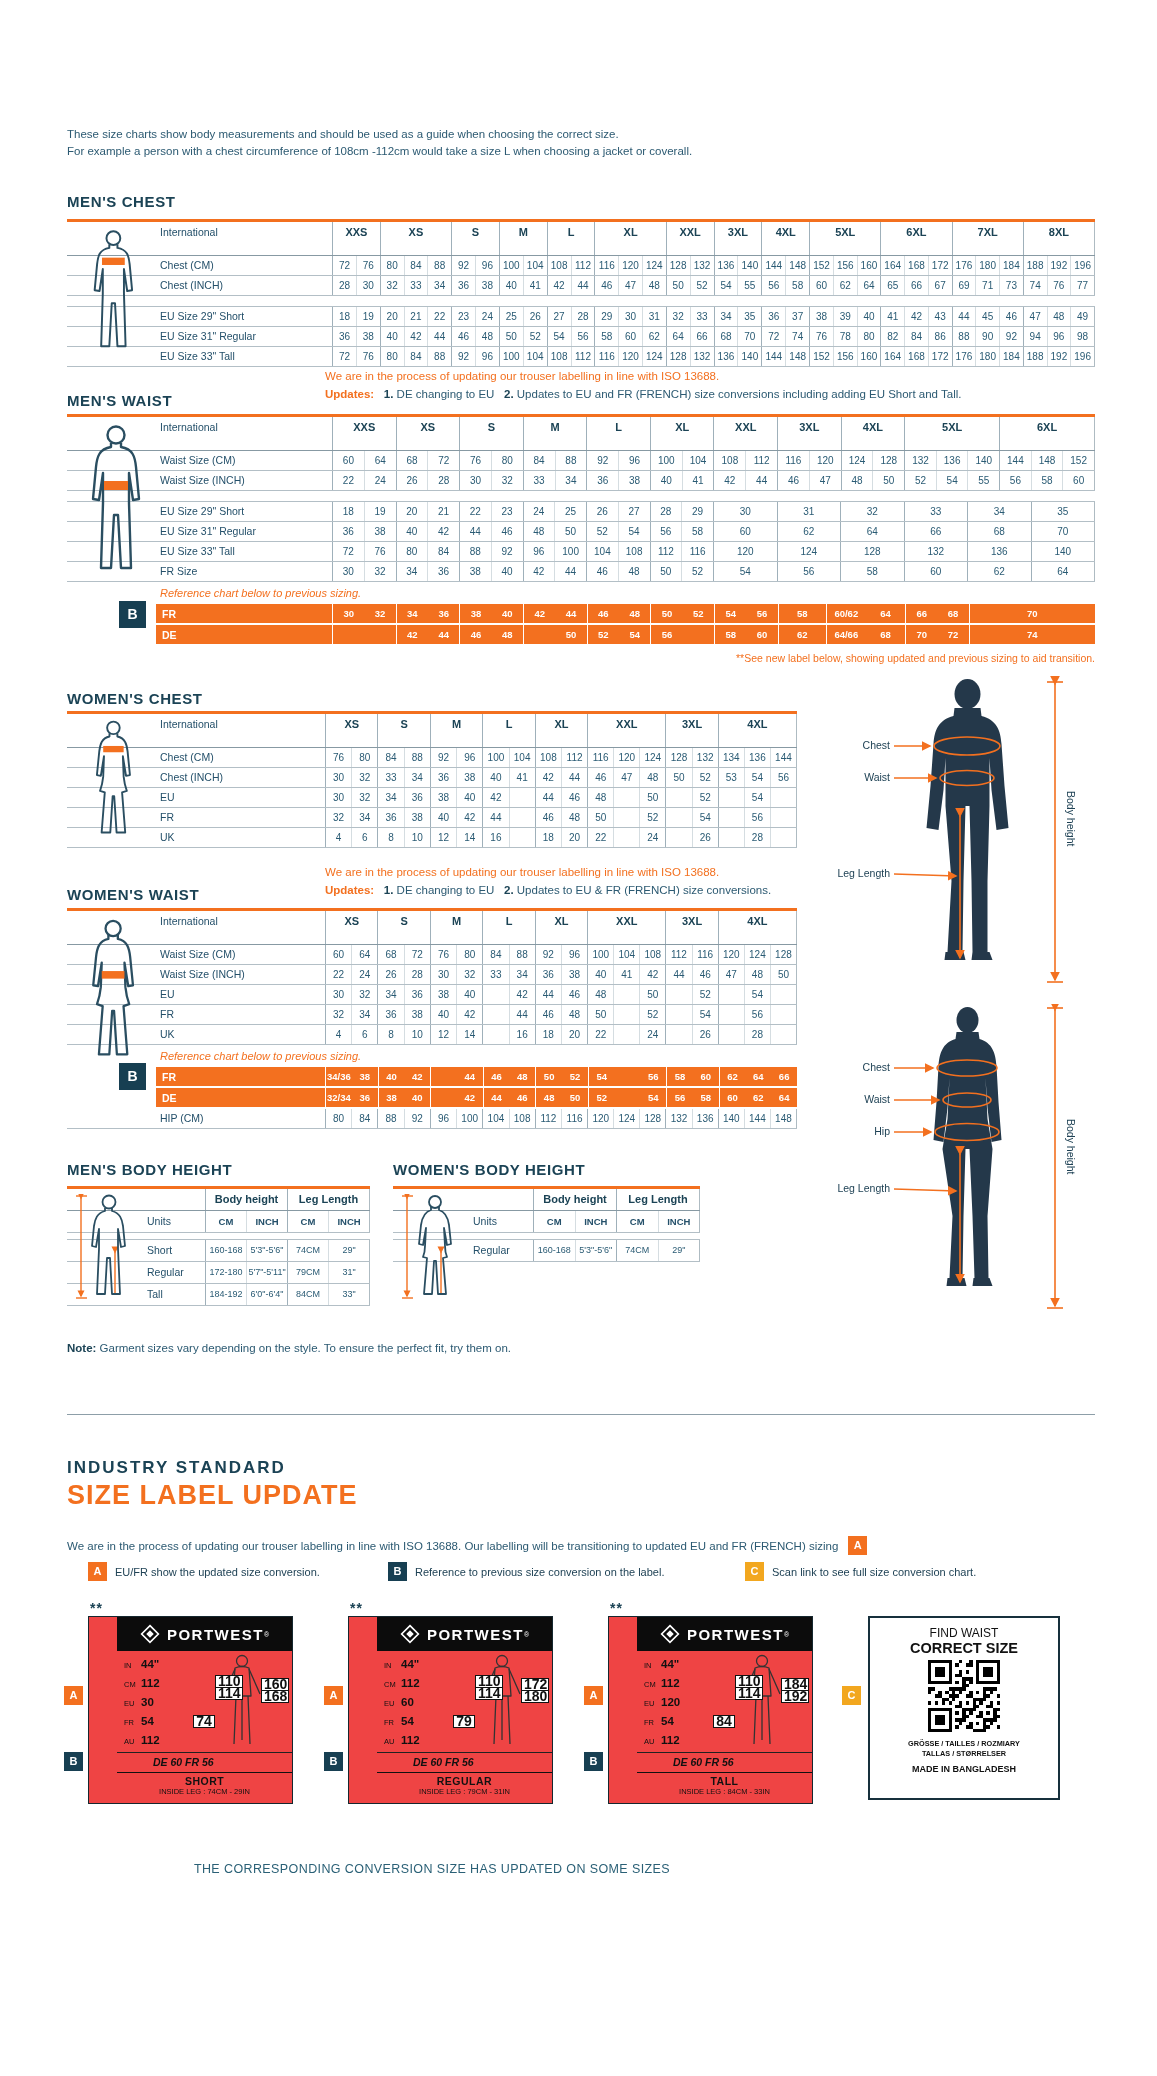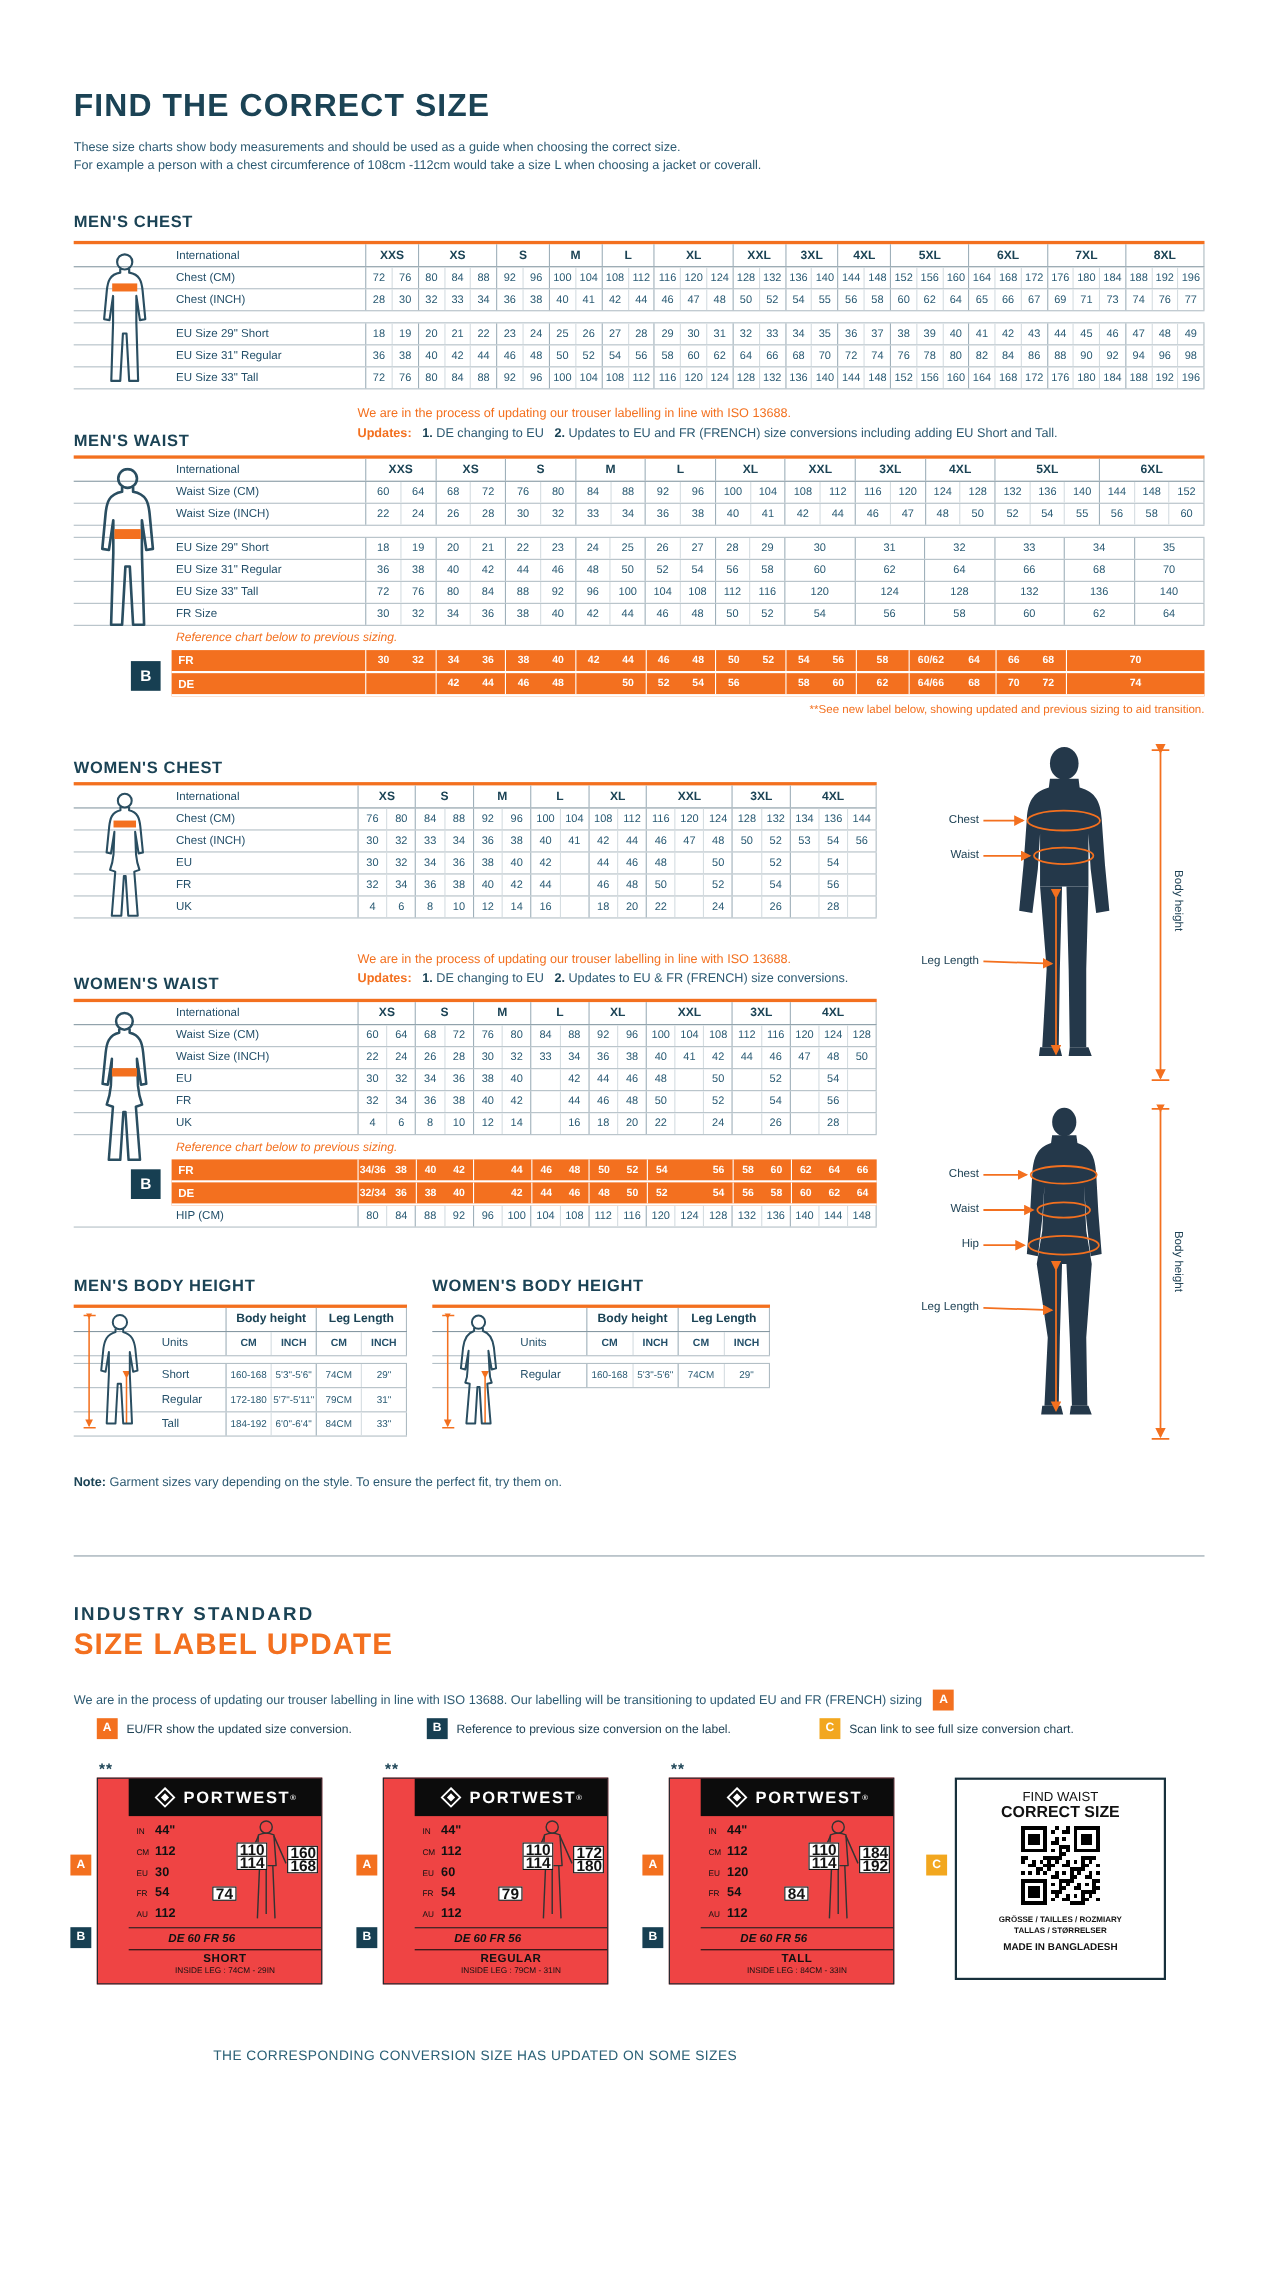--- a/index.html
+++ b/index.html
@@ -6,21 +6,21 @@
   .page{position:relative;width:1157px;height:2076px;background:#fff;overflow:hidden;
         font-family:"Liberation Sans",sans-serif;}
   h1.title{position:absolute;left:67px;top:80px;margin:0;font-size:29px;font-weight:bold;
            color:#1b4355;letter-spacing:1px;}
   .subtitle{position:absolute;left:67px;top:126px;font-size:11.5px;line-height:17px;color:#2c5a72;}
   .sec-h{position:absolute;margin:0;font-size:15px;font-weight:bold;color:#1b4355;letter-spacing:.6px;}
 
   
   .size-table{position:absolute;border-top:3px solid #f3701f;box-sizing:border-box;}
   .t-row{display:flex;align-items:stretch;height:20px;line-height:19px;border-bottom:1px solid #b3bfc6;box-sizing:border-box;}
-  .t-head{height:21px;line-height:20px;border-bottom:1px solid #8799a3;}
+  .t-head{height:34px;line-height:20px;border-bottom:1px solid #8799a3;}
   .t-label{flex:0 0 var(--lw);width:var(--lw);padding-left:var(--lp);box-sizing:border-box;
            font-size:10.5px;color:#24506a;white-space:nowrap;overflow:hidden;}
   .t-data{flex:1;display:flex;border-right:1px solid #aebbc2;}
   .t-colhead{flex-basis:0;text-align:center;font-weight:bold;font-size:11px;color:#1b4355;
              border-left:1px solid #9fb0ba;overflow:hidden;}
   .t-group{flex-basis:0;display:flex;border-left:1px solid #9fb0ba;overflow:hidden;}
   .t-cell{flex:1;text-align:center;font-size:10px;color:#2a5b74;border-left:1px solid #d5dde1;
           overflow:hidden;white-space:nowrap;}
   .t-cell:first-child{border-left:none;}
   .t-gap{height:10px;border-bottom:1px solid #b3bfc6;}
@@ -100,21 +100,20 @@
   .foot1{position:absolute;left:67px;top:1836px;width:730px;text-align:center;font-size:15.5px;
          font-weight:bold;color:#1b4355;letter-spacing:1px;}
   .foot2{position:absolute;left:67px;top:1862px;width:730px;text-align:center;font-size:12.5px;
          color:#2a6076;letter-spacing:.4px;}
 </style>
 </head>
 <body>
 
 <div class="page">
 
-  <h1 class="title">FIND THE CORRECT SIZE</h1>
   <div class="subtitle">
     <div>These size charts show body measurements and should be used as a guide when choosing the correct size.</div>
     <div>For example a person with a chest circumference of 108cm -112cm would take a size L when choosing a jacket or coverall.</div>
   </div>
 
   <h2 class="sec-h" style="left:67px;top:193px">MEN'S CHEST</h2>
   <div class="size-table" style="left:67px;top:219px;width:1028px;--lw:265px;--lp:93px">
     <svg class="t-fig" style="left:16px;top:8px" width="64" height="122" viewBox="0 0 64 150">
       <g fill="none" stroke="#2a4e61" stroke-width="2.4" stroke-linejoin="round">
         <circle cx="30" cy="10" r="8.5"></circle>

